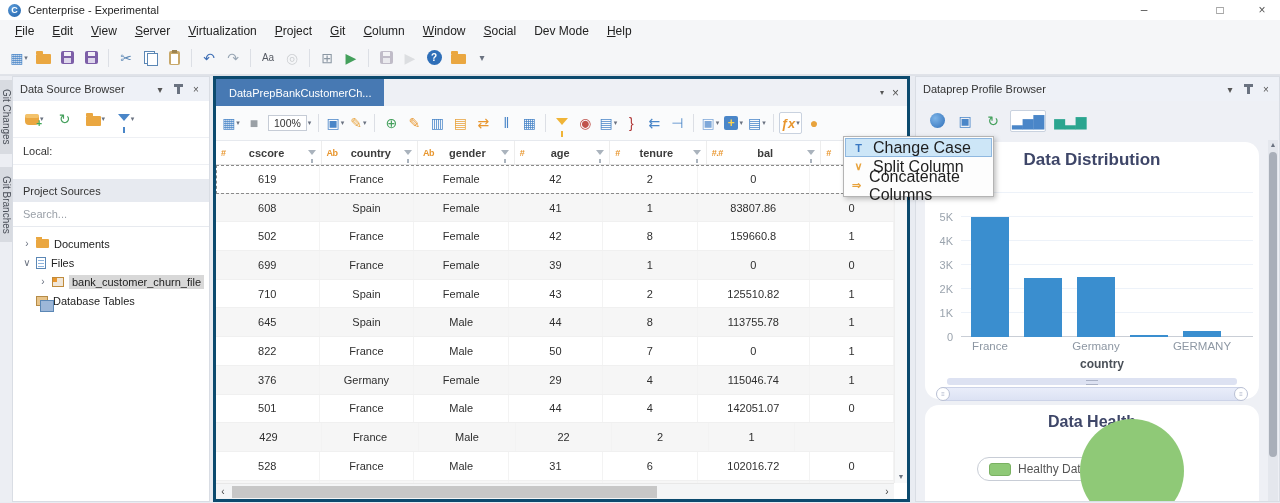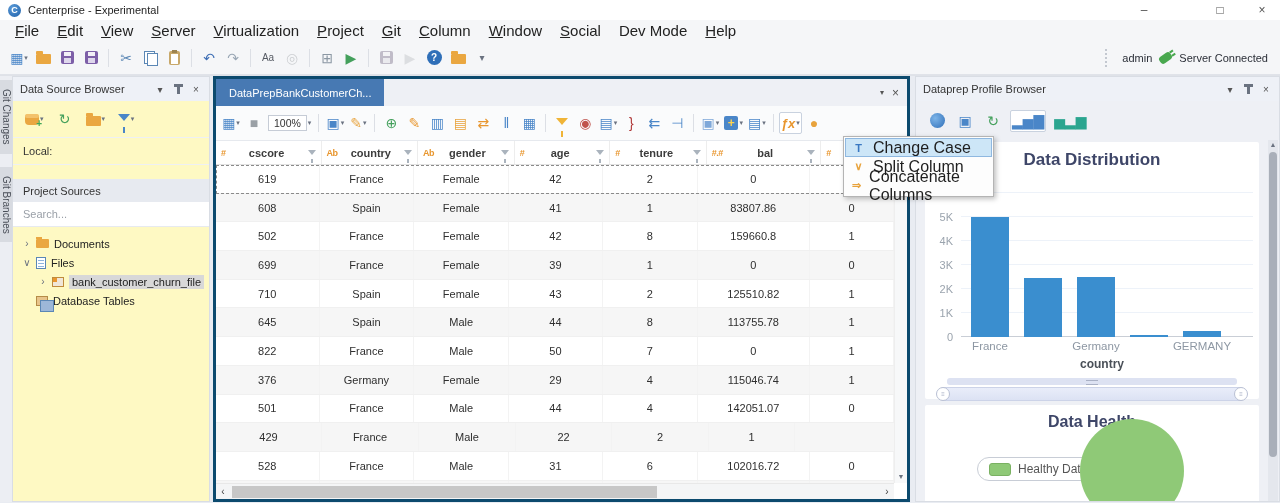--- a/index.html
+++ b/index.html
@@ -9,21 +9,21 @@
   
   .titlebar{height:20px;background:#fff;display:flex;align-items:center;padding:0 8px;gap:7px}
   .logo{width:13px;height:13px;border-radius:50%;background:radial-gradient(circle at 35% 30%,#5b9bd8,#1e5fa8);
         color:#fff;font-size:9px;font-weight:bold;display:flex;align-items:center;justify-content:center}
   .t-title{font-size:11px;color:#1e1e1e}
   .wincontrols{margin-left:auto;display:flex;align-items:center;color:#555;font-size:12px}
   .wincontrols span{width:20px;text-align:center;cursor:default}
   .wc-min{margin-right:56px}.wc-max{margin-right:22px}
   
   .menubar{height:21px;background:#f5f6f8;display:flex;align-items:center;padding-left:6px}
-  .menu-item{display:inline-block;padding:2px 9px;font-size:15px;color:#222;cursor:default}
+  .menu-item{display:inline-block;padding:2px 9px;font-size:12px;color:#222;cursor:default}
   .menu-item:not(.nu)::first-letter{text-decoration:underline}
   
   .toolbar-main{height:34px;background:#f5f6f8;border-bottom:1px solid #e0e3e9;display:flex;align-items:center;padding:0 8px}
   .tb-group{display:flex;align-items:center;gap:2px}
   .tbtn{height:22px;min-width:22px;display:flex;align-items:center;justify-content:center;border:1px solid transparent;border-radius:2px;padding:0 1px}
   .tbtn.active{background:#fff;border-color:#c9d2df}
   .tbtn.disabled{opacity:.4;filter:grayscale(.6)}
   .tsep{width:1px;height:18px;background:#dcdfe5;margin:0 4px}
   .g{font-size:14px;line-height:1}
   .g.small{font-size:10px}
@@ -58,21 +58,21 @@
   .drag-dots{width:4px;height:18px;border-left:2px dotted #c3c8d0;margin-right:6px}
   .plug{width:13px;height:8px;background:#49a84f;border-radius:3px;position:relative;transform:rotate(-35deg)}
   .plug::before{content:"";position:absolute;right:-4px;top:1px;width:4px;height:2px;background:#49a84f}
   .plug::after{content:"";position:absolute;right:-4px;bottom:1px;width:4px;height:2px;background:#49a84f}
   
   .dock{display:flex;height:427px;border-top:1px solid #dfe2e8}
   .strip{width:12px;display:flex;flex-direction:column;align-items:center;background:#eceef3;padding-top:4px;gap:13px}
   .vtab{writing-mode:vertical-rl;font-size:10px;color:#4a4f58;background:#d8dbe1;padding:9px 0;width:12px;text-align:center}
   .splitter{background:#e9ecf2}
   
-  .left-panel{width:198px;background:#fef9c3;border:1px solid #d9dde4;display:flex;flex-direction:column}
+  .left-panel{width:198px;background:#ffffff;border:1px solid #d9dde4;display:flex;flex-direction:column}
   .panel-header{height:24px;display:flex;align-items:center;padding:0 7px;background:#eef1f7;font-size:11px;color:#333}
   .ph-icons{margin-left:auto;display:flex;align-items:center;gap:6px;color:#555}
   .ph-icons .hic{font-size:10px;display:flex;align-items:center;justify-content:center;width:12px;height:12px}
   .lp-toolbar{height:37px;display:flex;align-items:center;gap:8px;padding:0 10px;border-bottom:1px solid #eef0f4}
   .local-row{height:27px;display:flex;align-items:center;padding:0 10px;border-bottom:1px solid #eef0f4;color:#333}
   .lp-gap{height:14px}
   .section-bar{height:23px;display:flex;align-items:center;padding:0 10px;background:#e7eaf0;color:#333}
   .search-row{height:25px;display:flex;align-items:center;padding:0 10px;color:#9aa0a8;border-bottom:1px solid #e7eaef;background:#fff}
   .tree{padding-top:7px}
   .tree-item{height:19px;display:flex;align-items:center;gap:5px;padding-left:10px;color:#222}
@@ -107,21 +107,21 @@
   .v-scroll{position:absolute;top:24px;right:0;bottom:16px;width:13px;background:#f7f8f9;border-left:1px solid #eee}
   .v-scroll .sb-btn{position:absolute;bottom:0;left:0;right:0;height:14px;color:#6a7280;font-size:7px;display:flex;align-items:center;justify-content:center}
   .h-scroll{position:absolute;left:0;right:13px;bottom:0;height:16px;background:#f4f5f6;border-top:1px solid #e8e8e8;display:flex;align-items:center}
   .h-scroll .sb-btn{width:14px;color:#444;font-size:10px;text-align:center}
   .h-thumb{height:12px;width:425px;background:#c7c7c7;margin-left:2px}
   .h-scroll .sb-right{margin-left:auto}
   
   .right-panel{width:365px;display:flex;flex-direction:column;background:#eef0f5;border:1px solid #d9dde4}
   .rp-toolbar{height:39px;display:flex;align-items:center;gap:6px;padding:0 10px}
   .rp-content{position:relative;flex:1;padding:2px 20px 0 9px;overflow:hidden}
-  .card{background:#fff;border-radius:2px}
+  .card{background:#fff;border-radius:14px}
   .card1{height:257px;position:relative}
   .card-title{text-align:center;font-size:17px;font-weight:bold;color:#3e4668;padding-top:8px}
   .chart{position:relative;height:168px;margin-top:2px}
   .plot{position:absolute;left:36px;top:0;width:292px;height:166px}
   .gridline{position:absolute;left:0;right:0;height:1px;background:#edf2f9}
   .gridline.base{background:#c9ced6}
   .ylab{position:absolute;right:300px;width:30px;text-align:right;font-size:11px;color:#9aa3ad}
   .bar{position:absolute;bottom:1px;width:38px;background:#3a8ecf}
   .xlabels{position:relative;height:14px;margin-left:36px;width:292px}
   .xlab{position:absolute;font-size:11.5px;color:#8d97a3;transform:translateX(-50%);white-space:nowrap}
@@ -238,26 +238,20 @@
         <span class="tbtn">
           <span class="i-help">?</span>
         </span>
         <span class="tbtn">
           <span class="i-folder"></span>
         </span>
         <span class="tbtn">
           <span class="g small" style="color: rgb(106, 114, 128);">▾</span>
         </span>
       </div>
-    <div class="tb-right">
-      <span class="drag-dots"></span>
-      <span>admin</span>
-      <span class="plug"></span>
-      <span>Server Connected</span>
-    </div>
   </div>
 
   <div class="dock">
 
     <div class="strip" id="gitStrip">
         <div class="vtab">Git Changes</div>
         <div class="vtab">Git Branches</div>
       </div>
 
     <aside class="left-panel">

